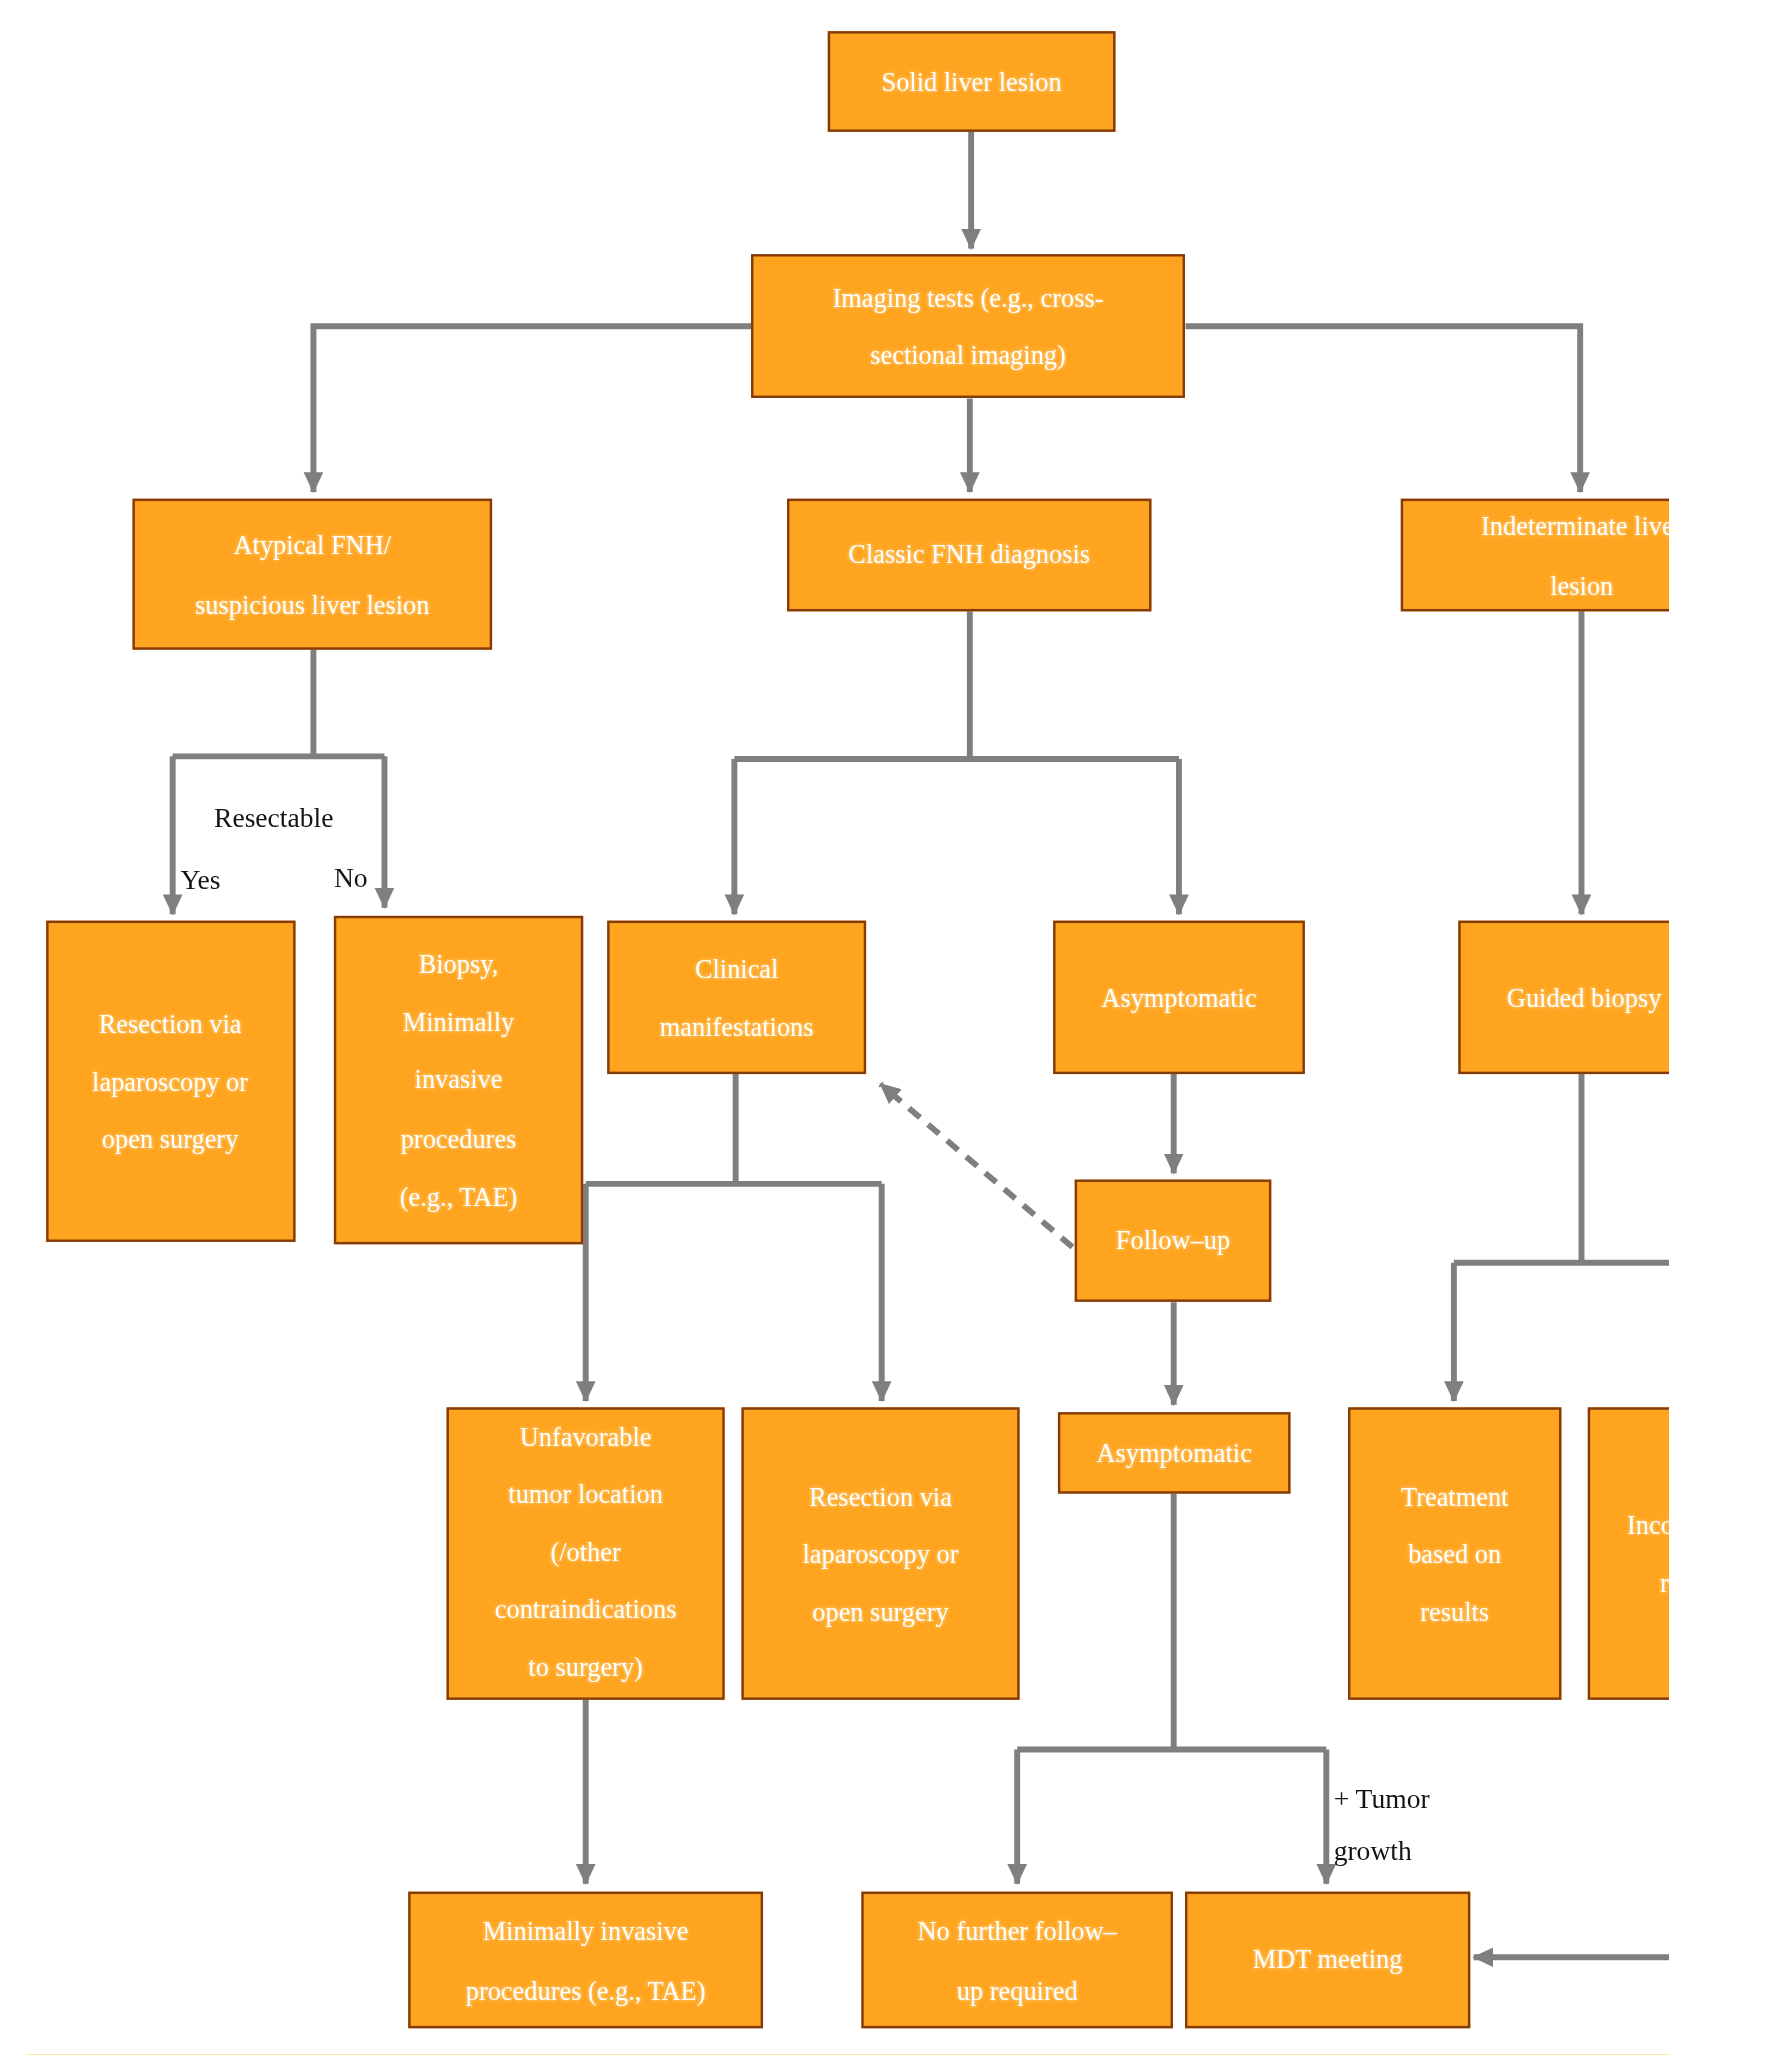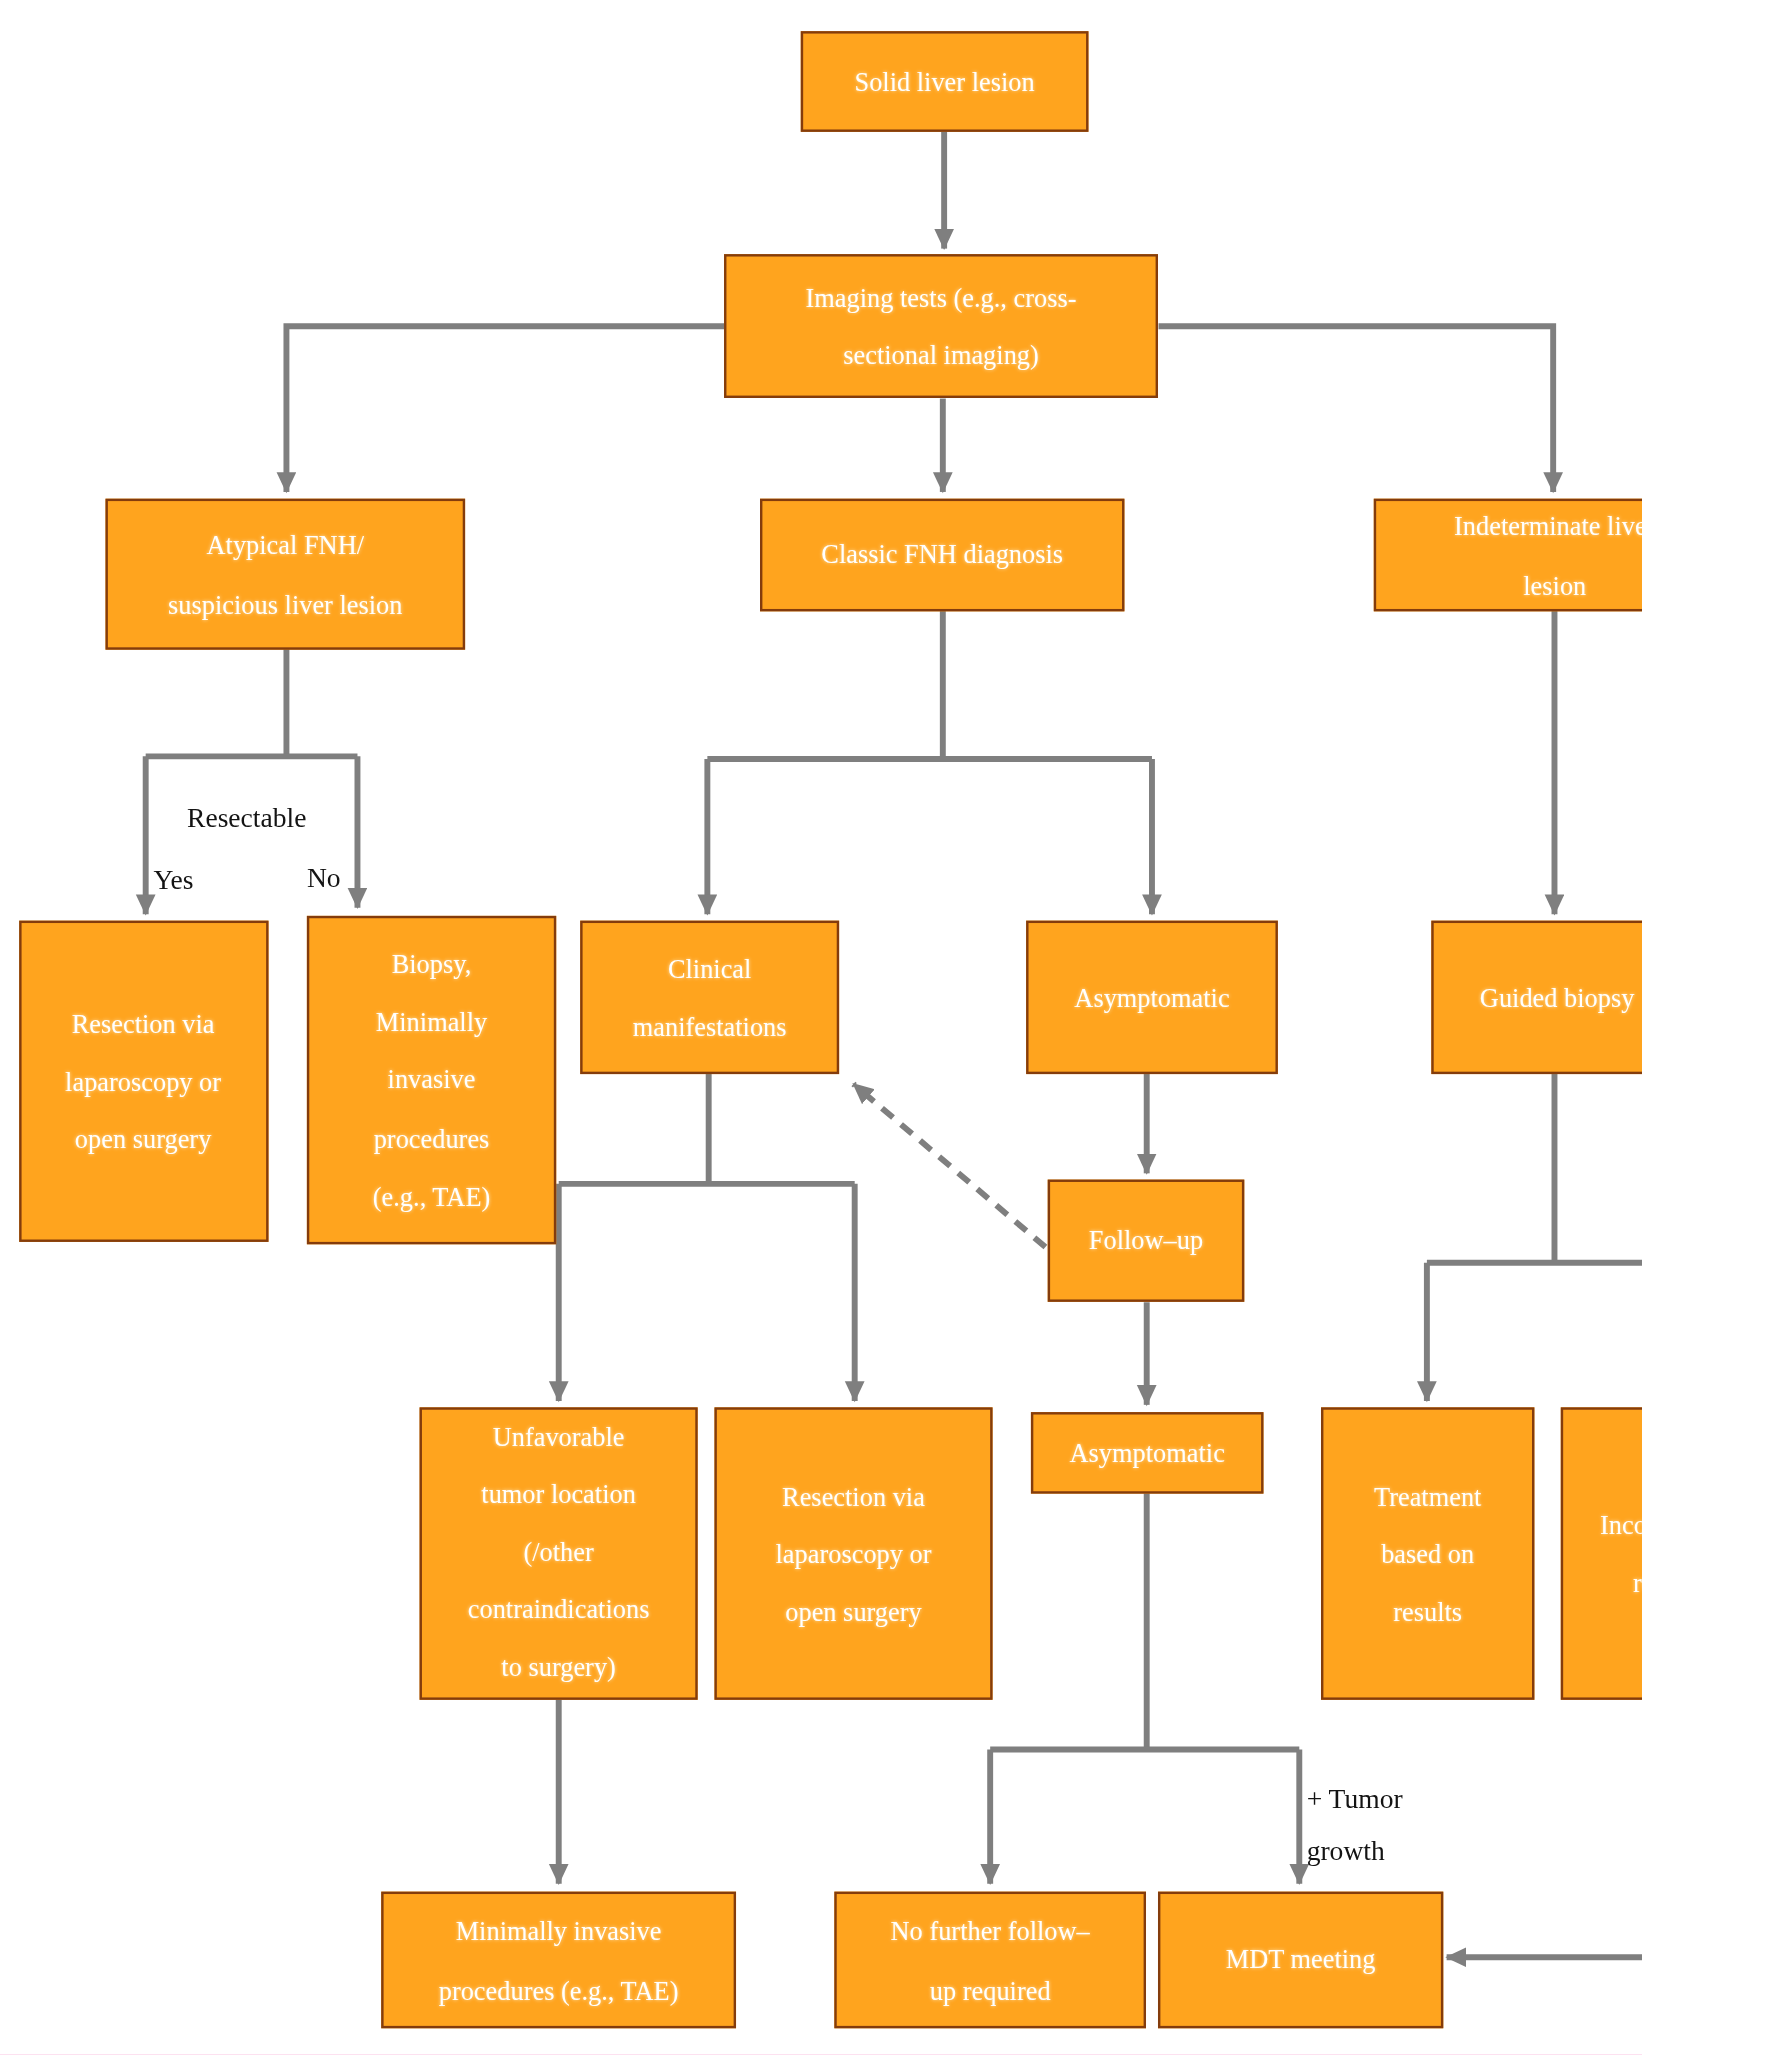--- a/index.html
+++ b/index.html
@@ -1,16 +1,16 @@
 <!DOCTYPE html>
 <html style="font-size:8.8px"><head>
 <meta charset="utf-8">
 <style>
   html,body{margin:0;padding:0;background:#ffffff;}
-  .viewport{width:1642px;height:2056px;overflow:hidden;background:#f9a8d4;}
+  .viewport{width:1642px;height:2056px;overflow:hidden;background:#eab308;margin-left:27px;}
   .canvas{
     position:relative;width:747px;height:857px;background:#fff;
     transform:scale(2.3975);transform-origin:0 0;
     font-family:"Liberation Serif","DejaVu Serif",serif;
   }
   .connectors{position:absolute;left:0;top:0;}
   .node{
     position:absolute;display:flex;align-items:center;justify-content:center;
     background:#FFA41E;border:1.6px solid #843C0C;box-sizing:border-box;
     color:#ffffff;text-align:center;font-size:11px;line-height:2.2;

